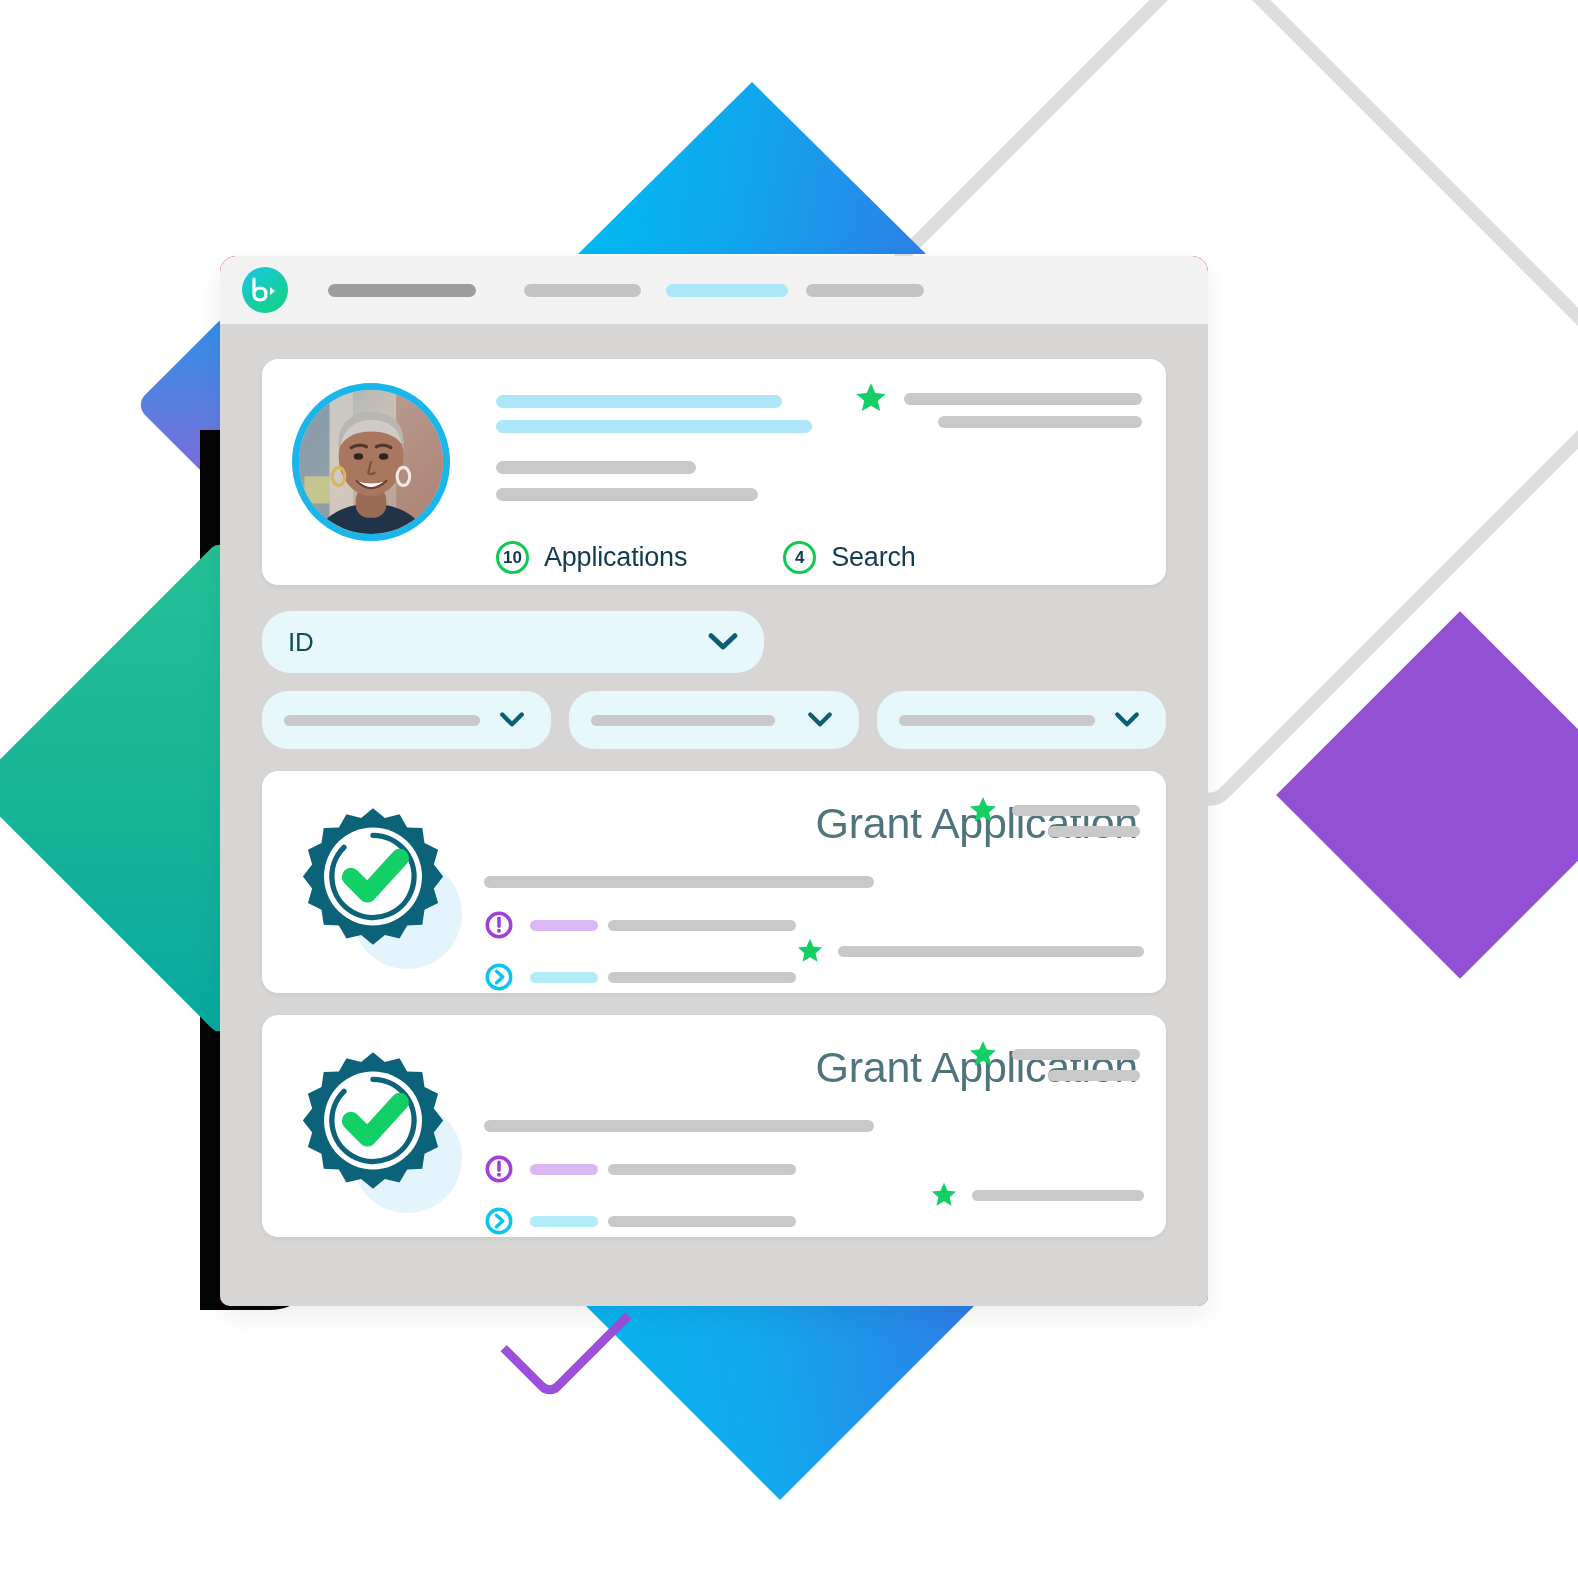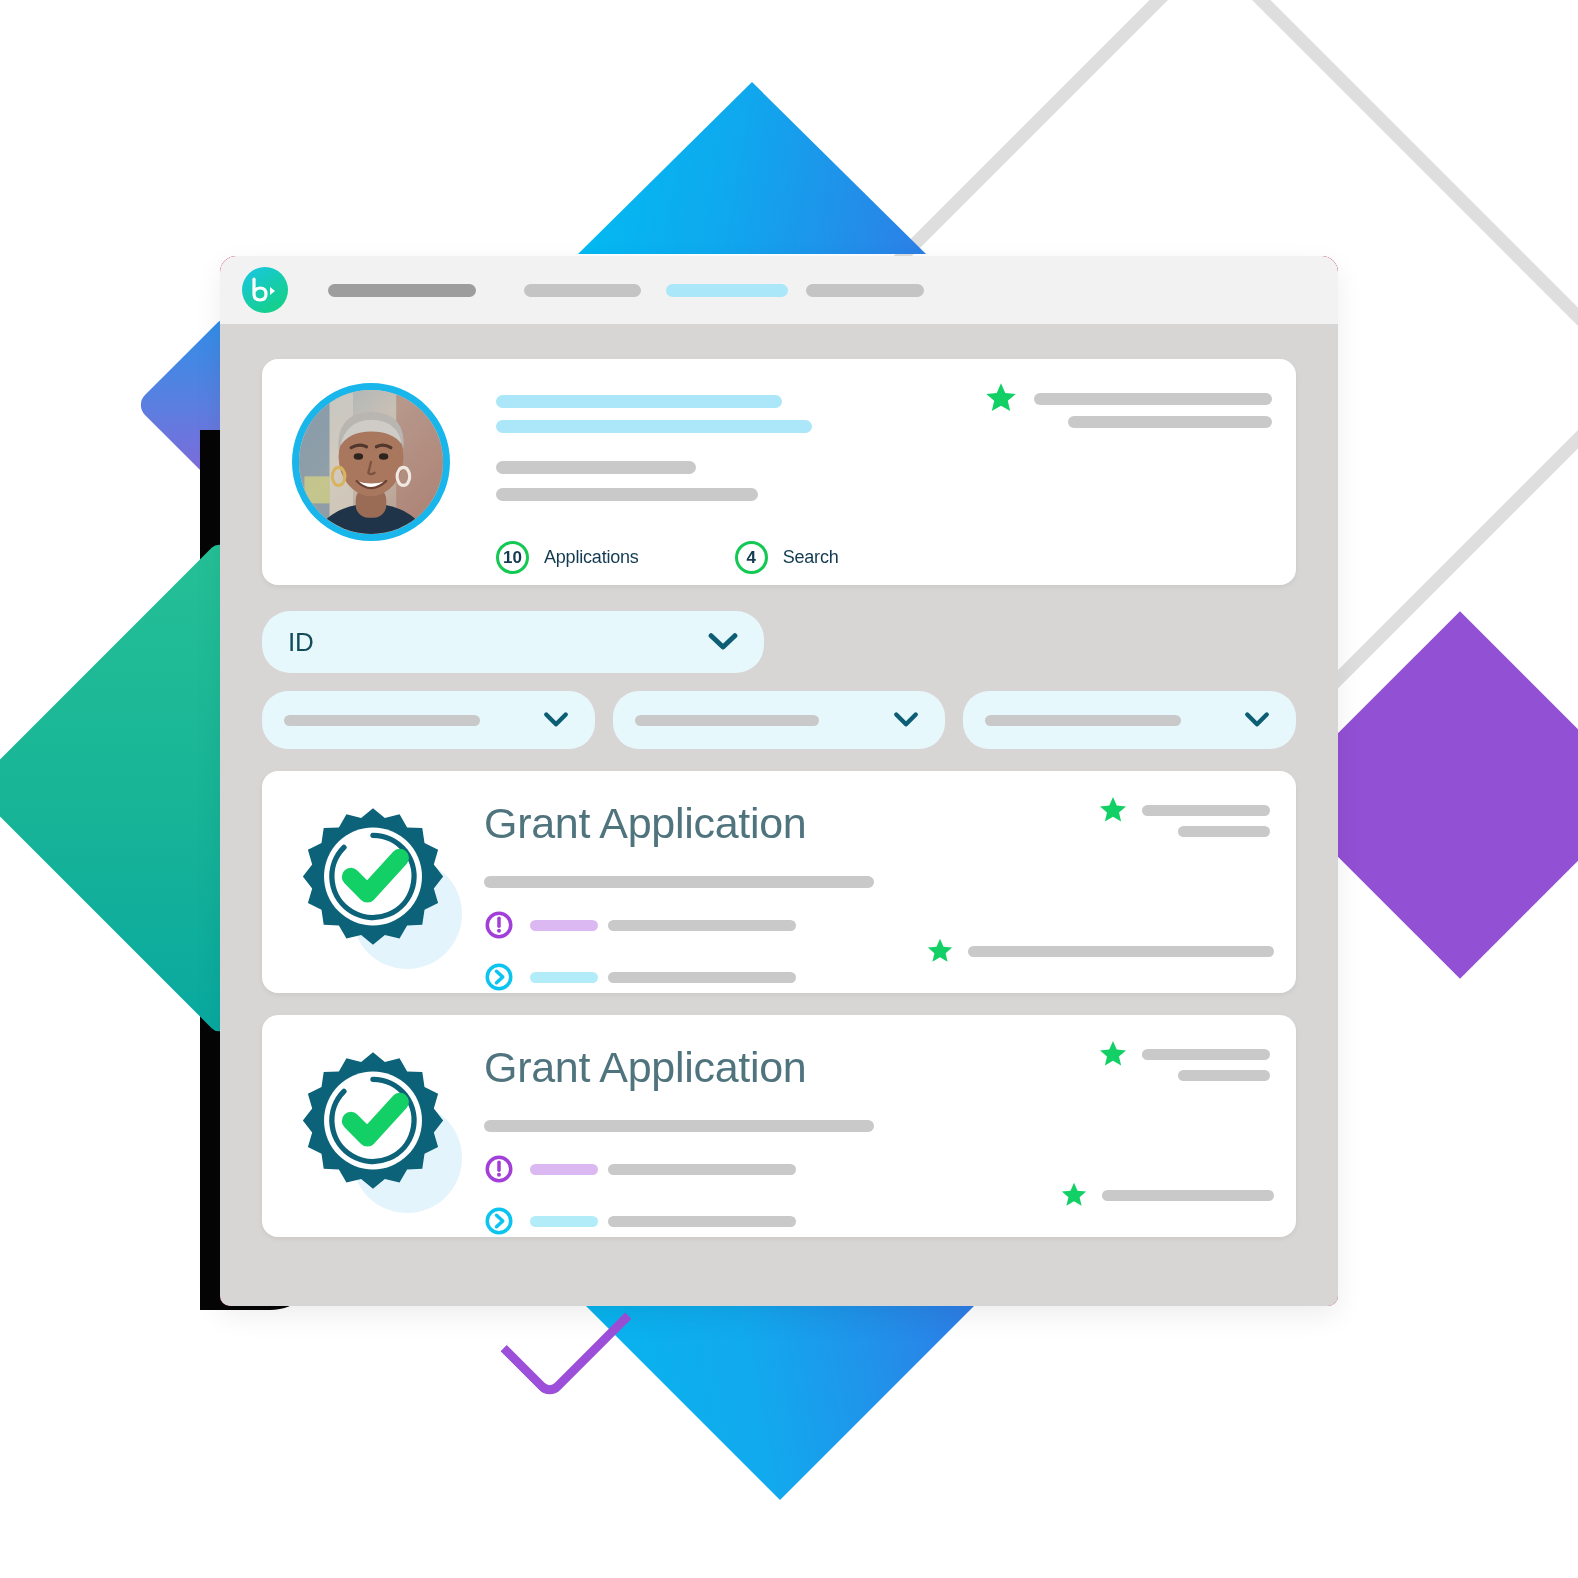--- a/index.html
+++ b/index.html
@@ -82,25 +82,26 @@
     left: 200px; top: 430px;
     width: 120px; height: 880px;
     background: #050505;
     border-radius: 0 0 50px 0;
   }
 
   
   .window {
     position: absolute;
     left: 220px; top: 256px;
-    width: 1118px; height: 1050px;
+    width: 988px; height: 1050px;
     background: #be185d;
     border-radius: 16px 16px 10px 10px;
     box-shadow: 0 10px 28px rgba(0,0,0,0.07);
     overflow: hidden;
+    text-align: right;
   }
 
   .titlebar {
     position: absolute;
     left: 0; top: 0;
     width: 100%; height: 68px;
     background: #F2F2F2;
     border-radius: 16px 16px 0 0;
     display: flex;
     align-items: center;
@@ -179,21 +180,21 @@
   .stat-badge {
     width: 33px; height: 33px;
     border: 3px solid #13C853;
     border-radius: 50%;
     display: flex; align-items: center; justify-content: center;
     font-size: 17px; font-weight: bold; color: #123B52;
     flex: 0 0 auto;
   }
   .stat-label {
     margin-left: 15px;
-    font-size: 18px;
+    font-size: 27px;
     color: #123B52;
     letter-spacing: -0.2px;
   }
 
   .profile-right { position: absolute; right: 24px; top: 22px; display: flex; }
   .star { flex: 0 0 auto; }
   .star-lines { margin-left: 16px; padding-top: 12px; }
   .sl1 { width: 238px; height: 12px; }
   .sl2 { width: 204px; height: 12px; margin-top: 11px; margin-left: 34px; }
 

